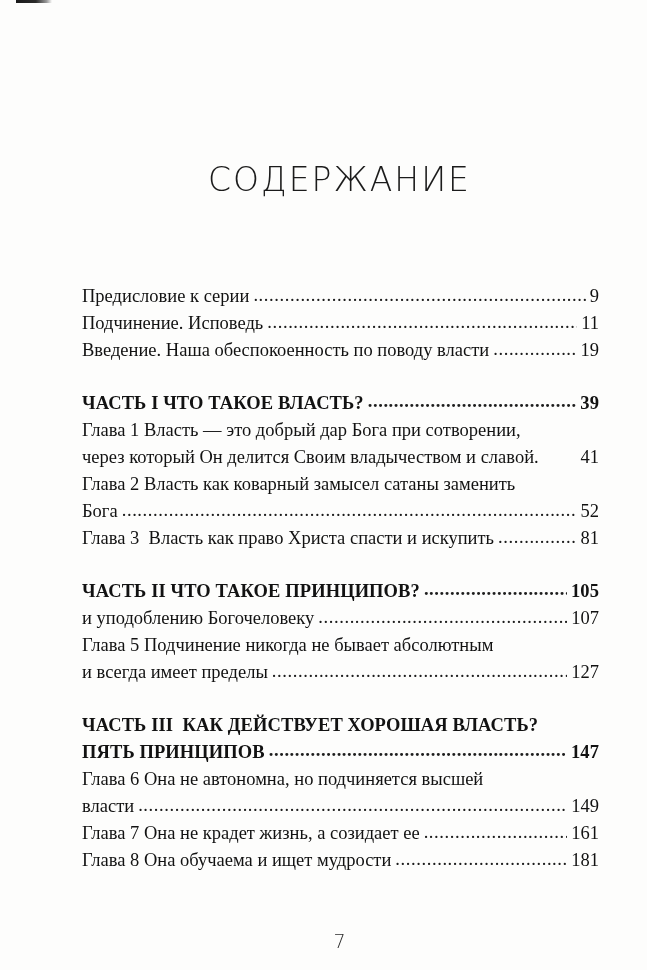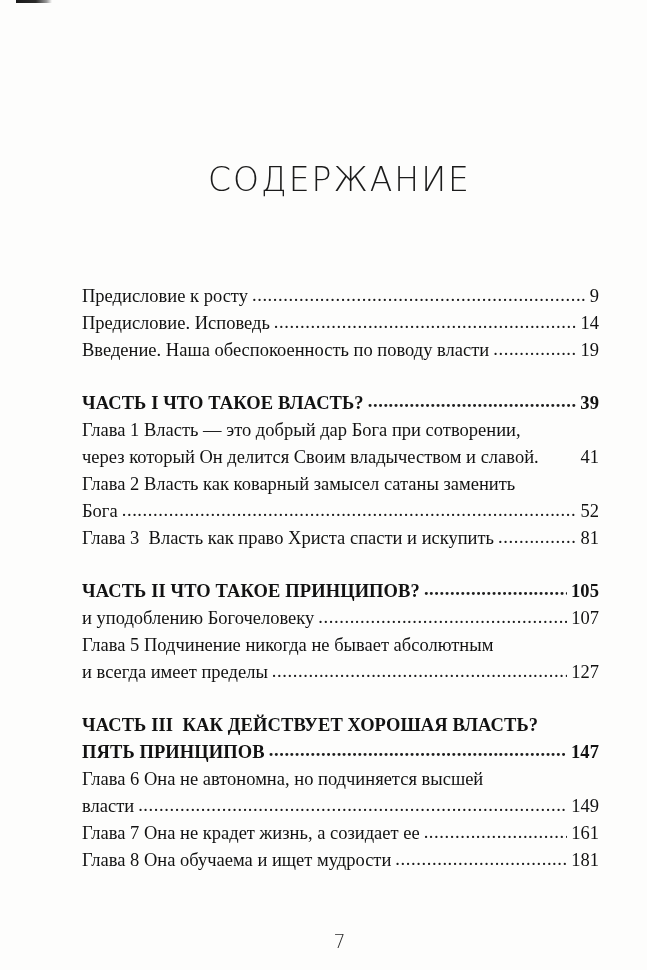--- a/index.html
+++ b/index.html
@@ -137,30 +137,30 @@
 <div class="page">
 
   <div class="scan-artifact"></div>
 
   <div class="toc-title">СОДЕРЖАНИЕ</div>
 
   <div class="toc-body" id="toc-body">
       <div class="group">
         <div class="entry">
           <div class="line">
-            <span class="txt">Предисловие к росту</span>
+            <span class="txt">Предисловие к серии</span>
             <span class="leader"></span>
             <span class="pnum">9</span>
           </div>
         </div>
         <div class="entry">
           <div class="line">
-            <span class="txt">Предисловие. Исповедь</span>
-            <span class="leader"></span>
-            <span class="pnum">14</span>
+            <span class="txt">Подчинение. Исповедь</span>
+            <span class="leader"></span>
+            <span class="pnum">11</span>
           </div>
         </div>
         <div class="entry">
           <div class="line">
             <span class="txt">Введение. Наша обеспокоенность по поводу власти</span>
             <span class="leader"></span>
             <span class="pnum">19</span>
           </div>
         </div>
       </div>

